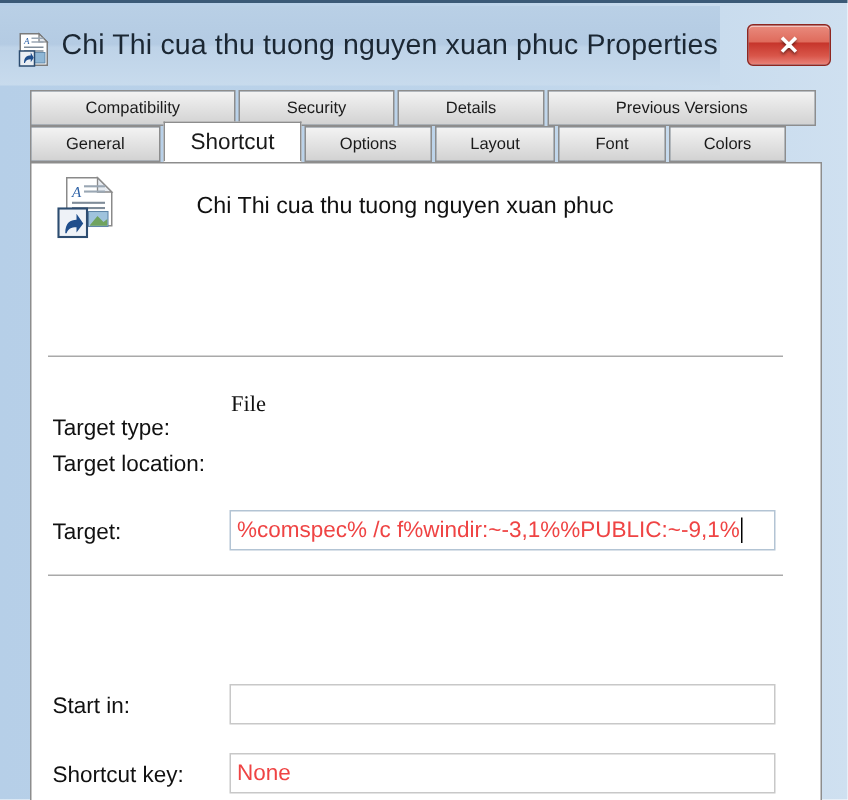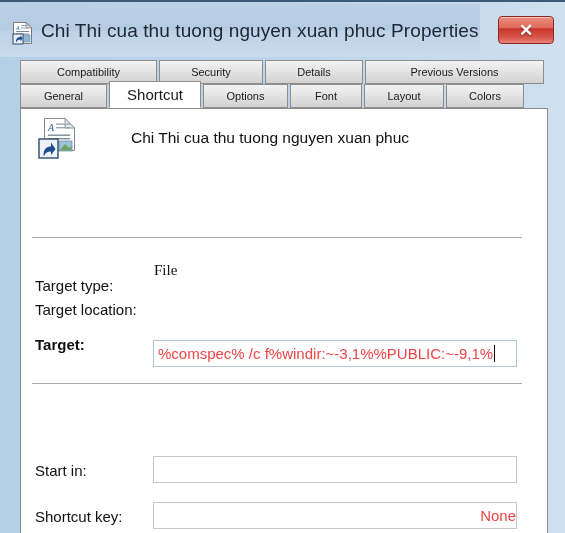--- a/index.html
+++ b/index.html
@@ -185,26 +185,26 @@
     width: 1px;
     height: 17px;
     background: #000000;
     margin-left: 1px;
   }
 
   
   .r-ttype-l  { top: 168px; }
   .r-ttype-v  { top: 153px; }
   .r-tloc-l   { top: 192px; }
-  .r-target-l { top: 227px; font-weight: bold; }
+  .r-target-l { top: 237px; }
   .r-target-f { top: 231px; }
   .r-startin-l{ top: 353px; }
   .r-startin-f{ top: 347px; }
   .r-skey-l   { top: 399px; }
-  .r-skey-f   { top: 393px; justify-content: flex-end; }
+  .r-skey-f   { top: 393px; }
 </style>
 </head>
 <body>
 
 <div class="window">
 
   <div class="titlebar">
 
     <span class="title-icon">
       <svg width="22" height="24" viewBox="0 0 22 24">
@@ -248,25 +248,25 @@
     <div class="tabrow row2">
       <div class="tab" style="width:87px">
         <span>General</span>
       </div>
       <div class="tab active" style="width:92px">
         <span>Shortcut</span>
       </div>
       <div class="tab" style="width:85px">
         <span>Options</span>
       </div>
+      <div class="tab" style="width:80px">
+        <span>Layout</span>
+      </div>
       <div class="tab" style="width:72px">
         <span>Font</span>
-      </div>
-      <div class="tab" style="width:80px">
-        <span>Layout</span>
       </div>
       <div class="tab" style="width:78px">
         <span>Colors</span>
       </div>
     </div>
 
     <div class="panel">
 
       <span class="hdr-icon">
         <svg width="44" height="46" viewBox="0 0 44 46">

